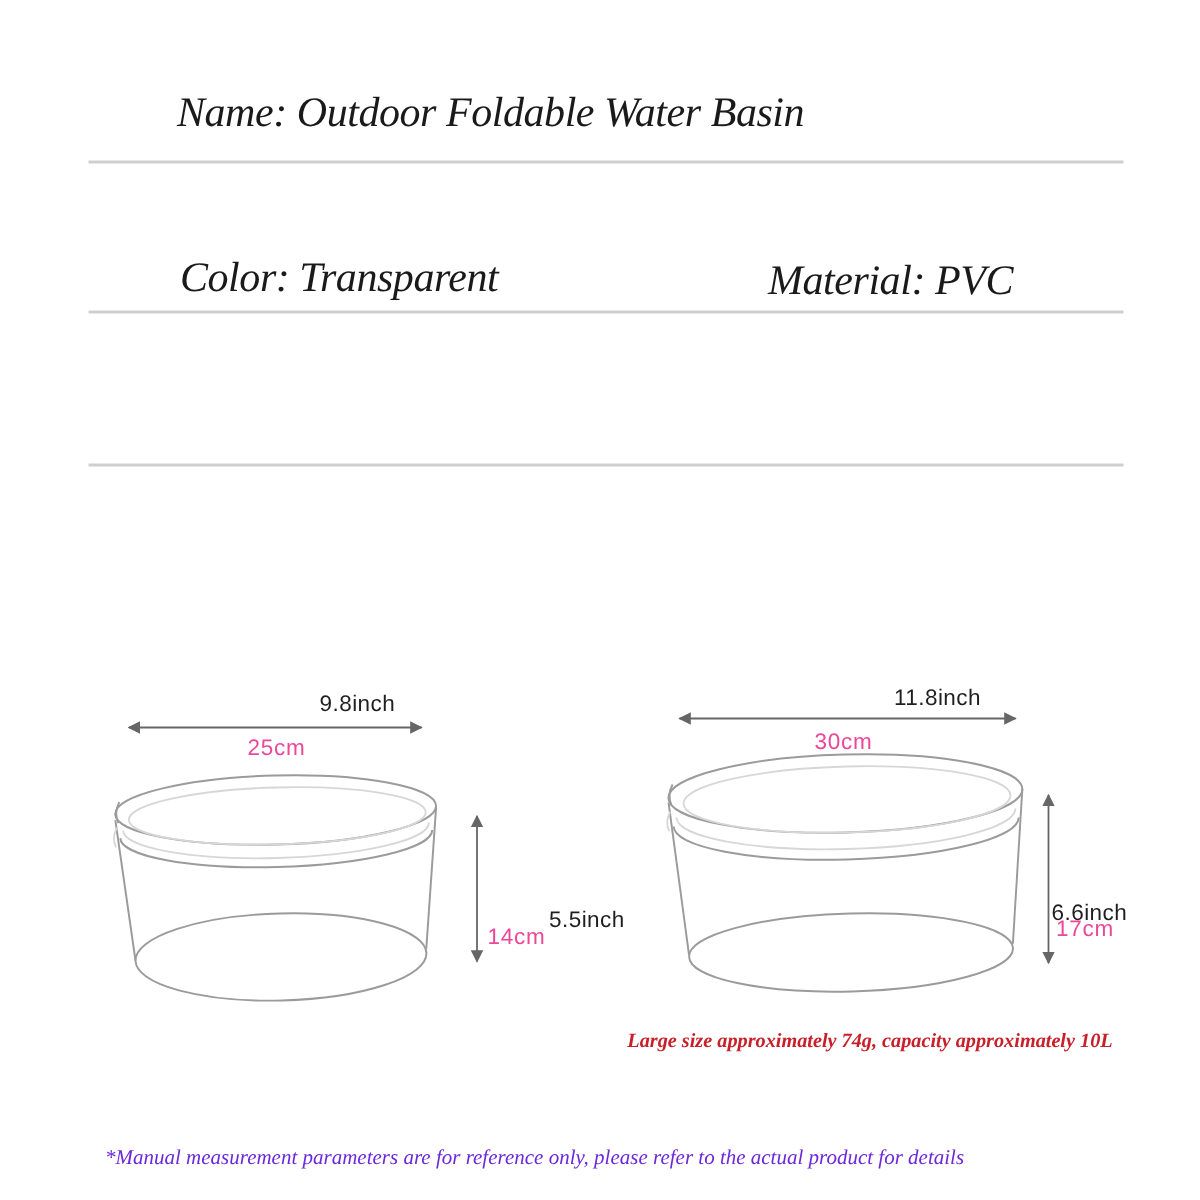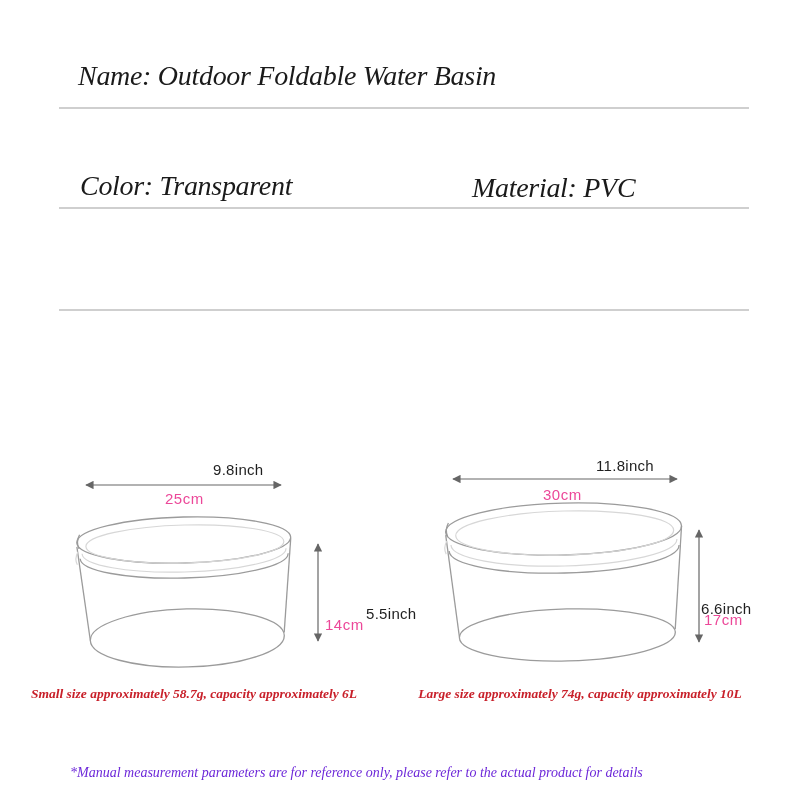--- a/index.html
+++ b/index.html
@@ -14,20 +14,21 @@
   }
   
   .spec-text {
     position: absolute;
     font-style: italic;
     font-weight: 500;
     color: #1a1a1a;
     font-size: 28px;
     letter-spacing: -0.3px;
     white-space: nowrap;
+    margin-left: 40px;
   }
   .title-text     { left: 78px;  top: 60px;  }
   .color-text     { left: 80px;  top: 170px; }
   .material-text  { left: 472px; top: 172px; }
   .weight-text    { left: 80px;  top: 268px; }
   
   .divider {
     position: absolute;
     left: 59px;
     width: 690px;
@@ -146,18 +147,17 @@
   <div class="dim-label dim-cm sm-w-cm">25cm</div>
   <div class="dim-label dim-inch sm-w-inch">9.8inch</div>
   <div class="dim-label dim-cm sm-h-cm">14cm</div>
   <div class="dim-label dim-inch sm-h-inch">5.5inch</div>
 
   <div class="dim-label dim-cm lg-w-cm">30cm</div>
   <div class="dim-label dim-inch lg-w-inch">11.8inch</div>
   <div class="dim-label dim-cm lg-h-cm">17cm</div>
   <div class="dim-label dim-inch lg-h-inch">6.6inch</div>
 
-  <div class="size-caption caption-small">Small size approximately 58.7g, capacity approximately 6L</div>
   <div class="size-caption caption-large">Large size approximately 74g, capacity approximately 10L</div>
 
   <div class="footnote">*Manual measurement parameters are for reference only, please refer to the actual product for details</div>
 
 </div>
 
 </body></html>

